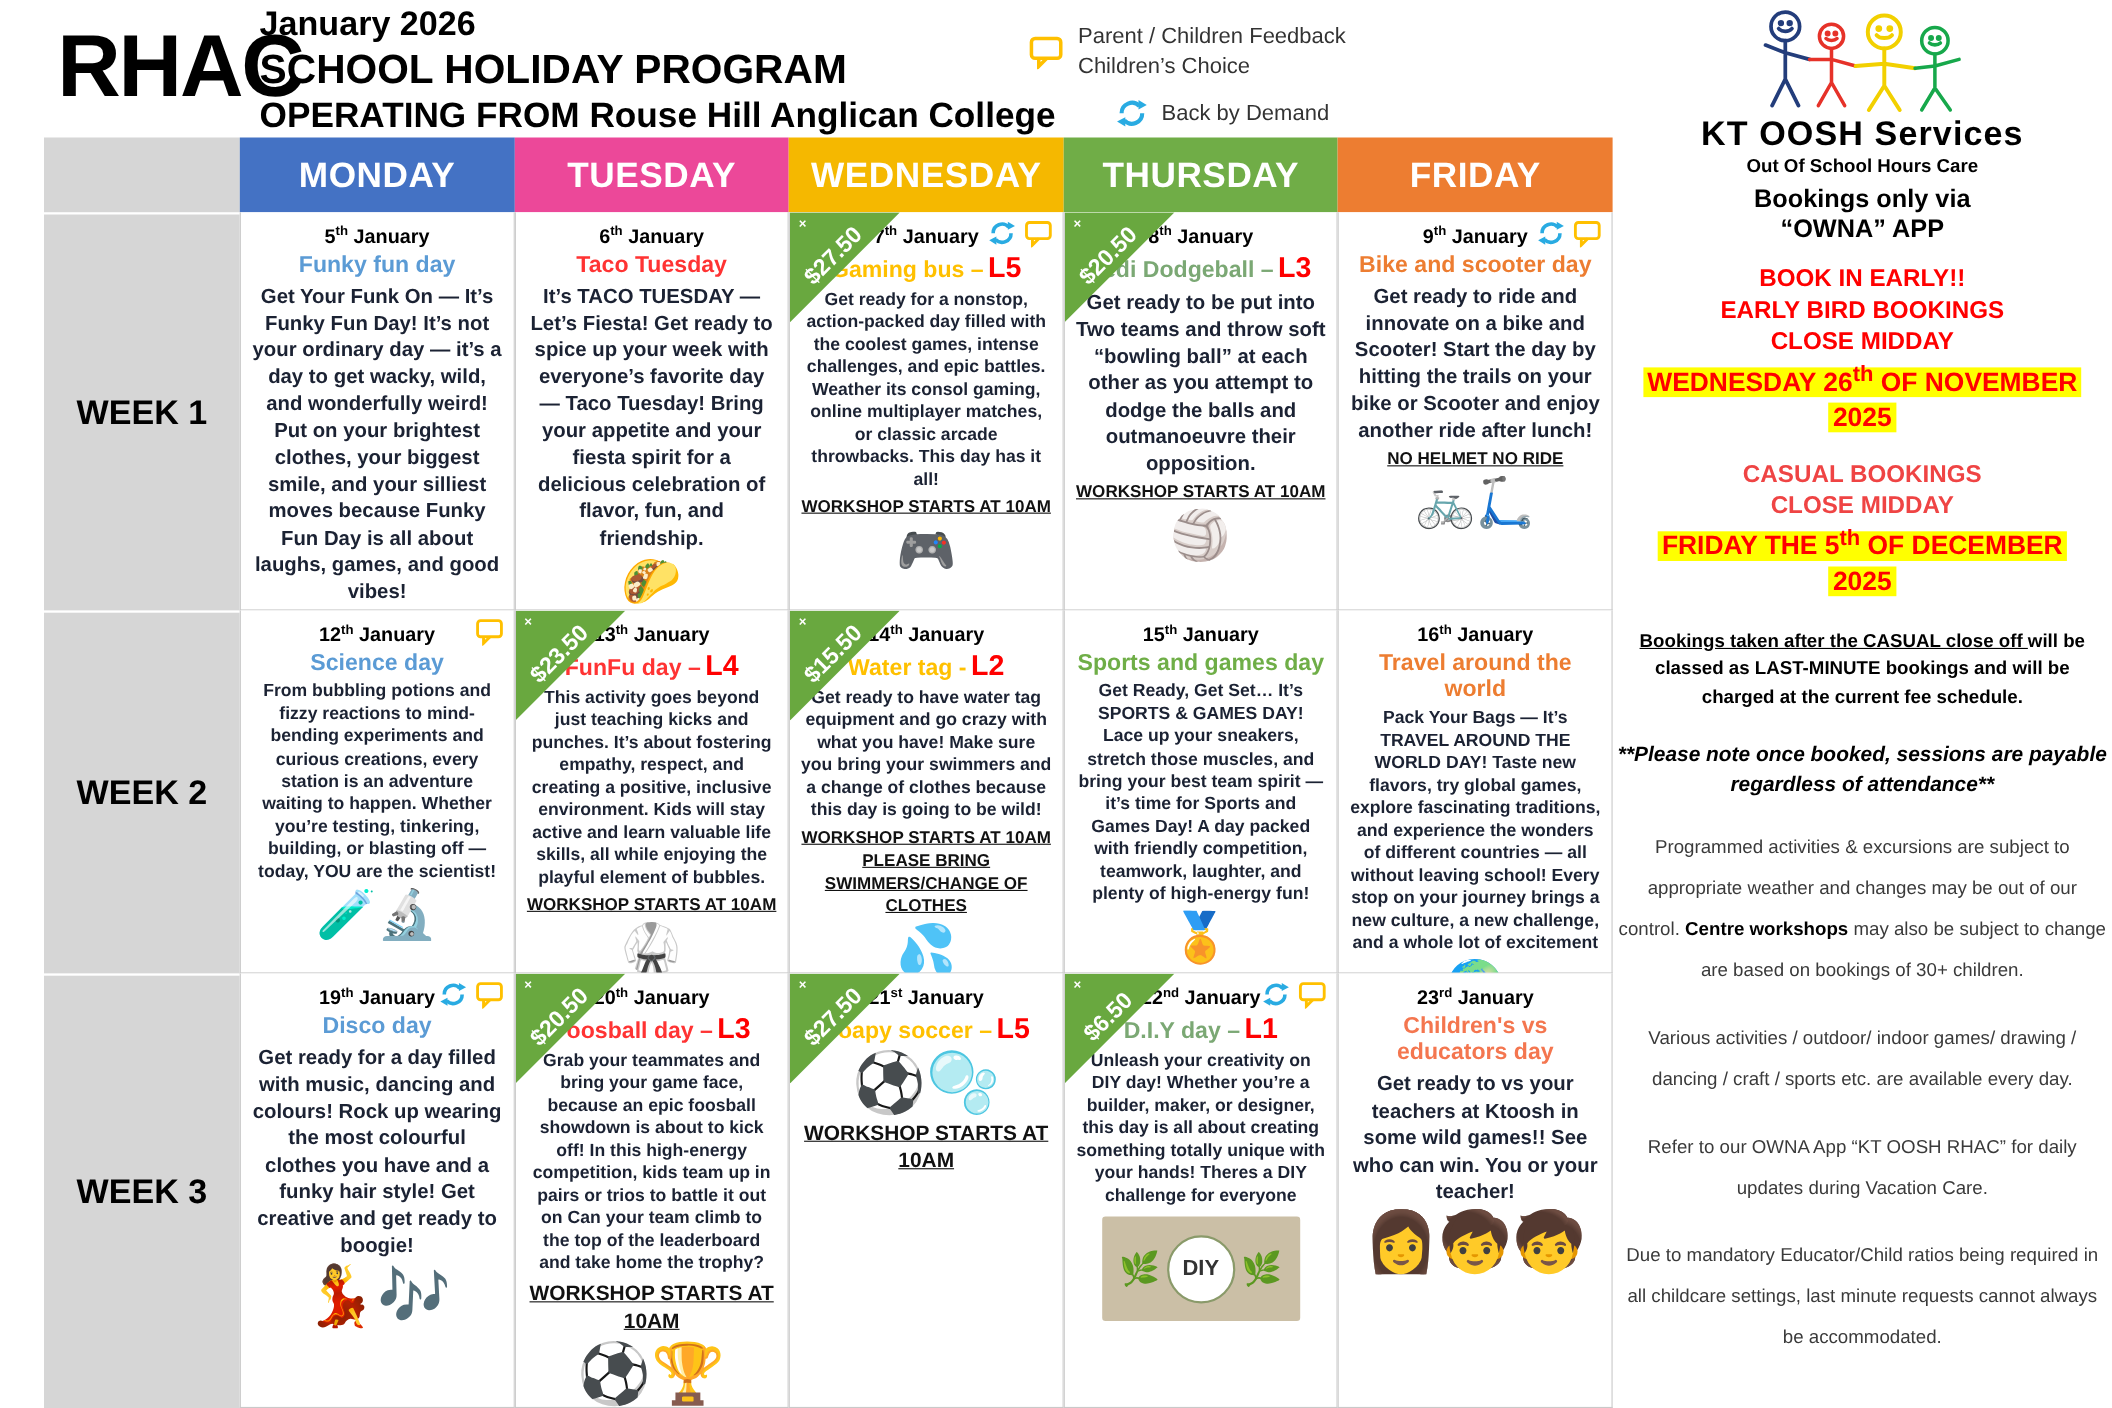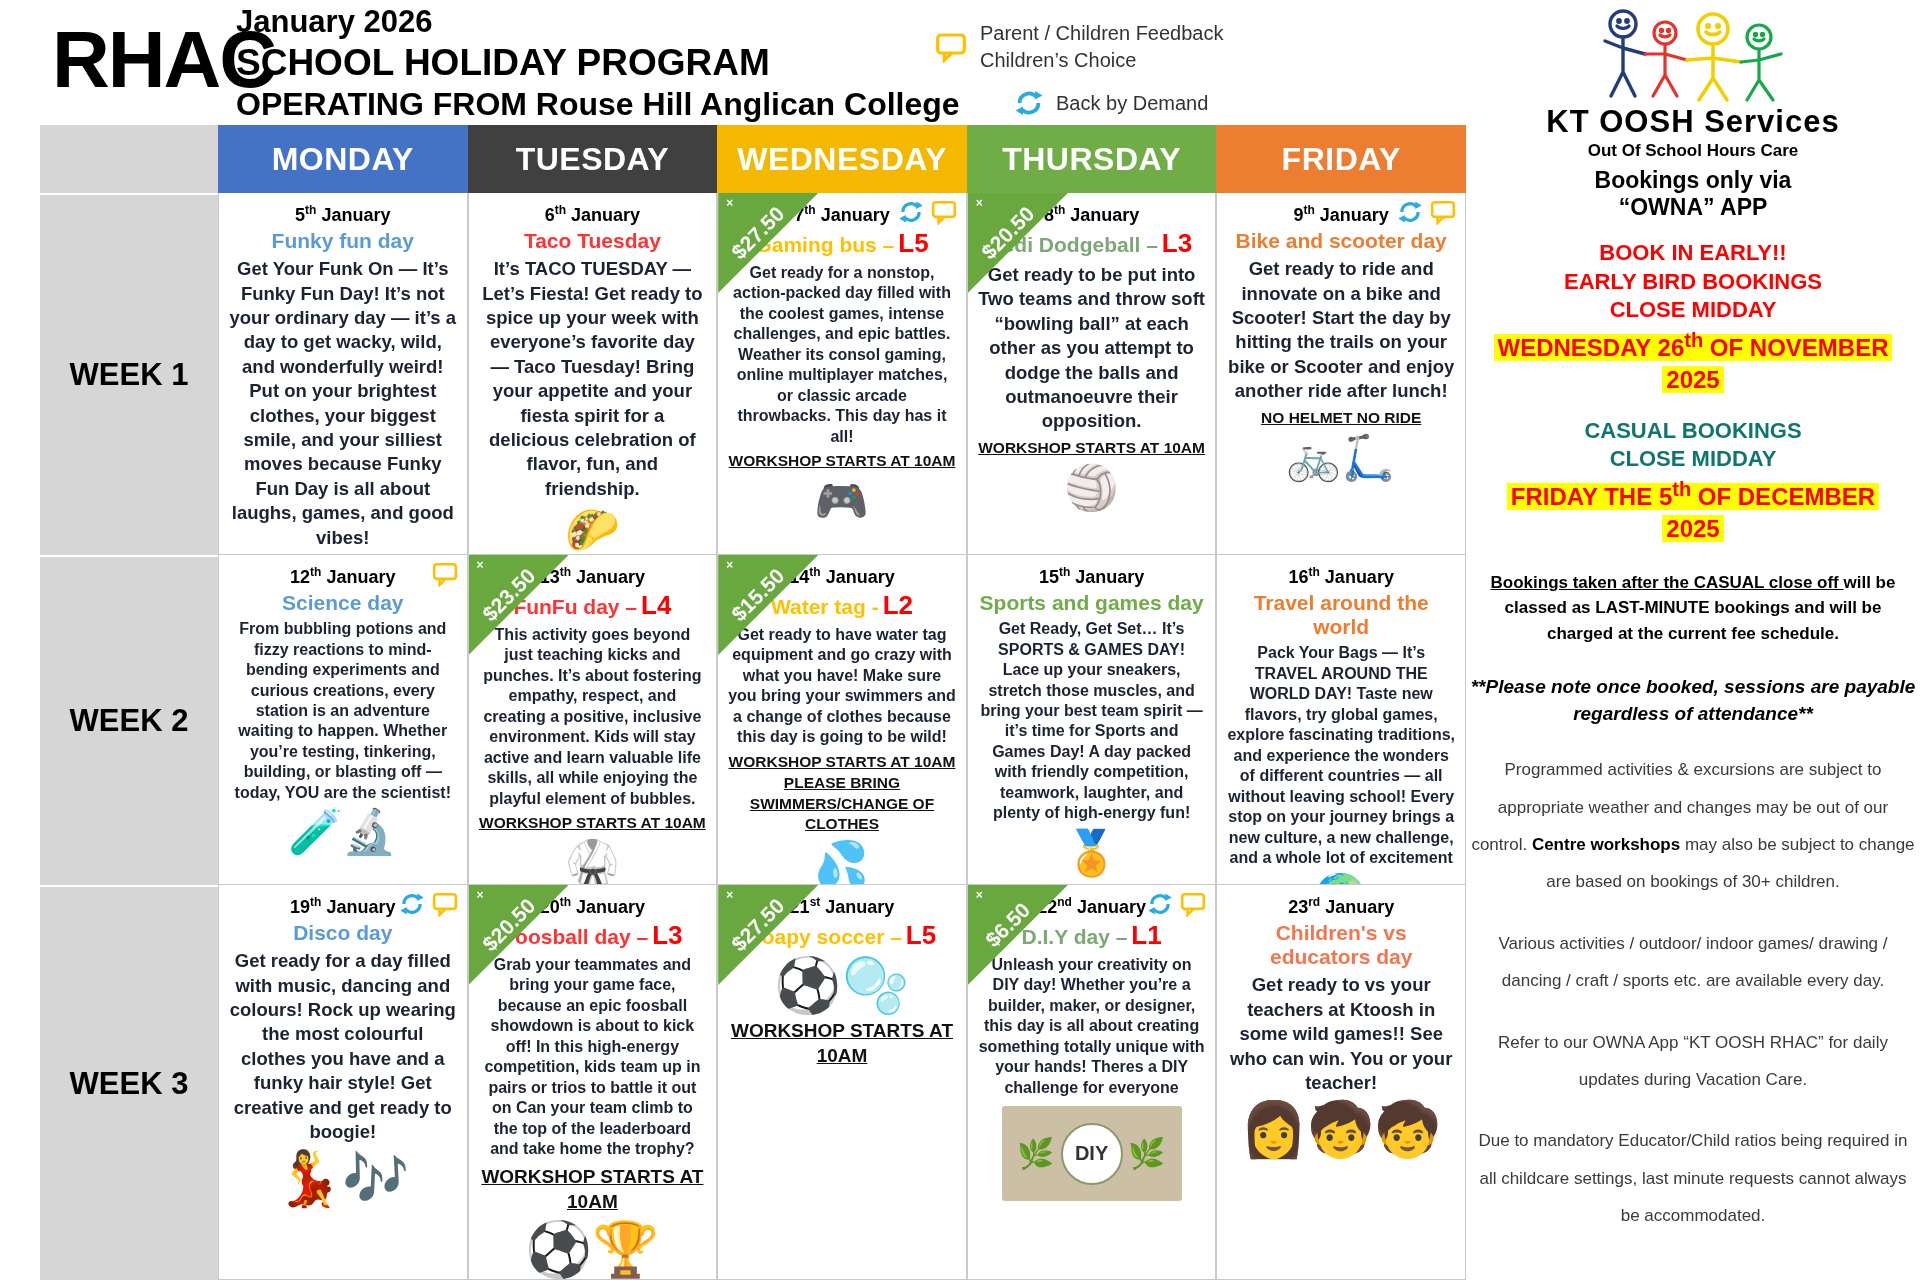--- a/index.html
+++ b/index.html
@@ -23,34 +23,34 @@
   .sidebar { position:absolute; left:1466px; top:0; width:454px; text-align:center; color:#000; }
   .kids-logo { margin:4px auto 0; display:block; }
   .kt-title { font-size:31px; font-weight:700; letter-spacing:1px; }
   .kt-sub { font-size:17px; font-weight:600; margin-top:1px; }
   .kt-book1 { font-size:23px; font-weight:800; margin-top:6px; }
   .kt-book2 { font-size:23px; font-weight:800; }
   .red-lines { margin-top:18px; color:#FF0000; font-size:22px; font-weight:800; line-height:1.3; }
   .hl { display:inline; background:#FFFF00; color:#FF0000; font-size:24px; font-weight:800; line-height:1.35; padding:0 4px; }
   .hl-wrap { margin-top:2px; line-height:1.4; }
   .smallbold { margin-top:22px; font-size:15.5px; font-weight:700; line-height:1.45; padding:0 6px; }
-  .red-lines2 { margin-top:20px; color:#0f766e; font-size:22px; font-weight:800; line-height:1.3; }
+  .red-lines2 { margin-top:20px; color:#ef4444; font-size:22px; font-weight:800; line-height:1.3; }
   .lastmin { margin-top:24px; font-size:17px; font-weight:700; line-height:1.5; padding:0 4px; }
   .lastmin .u { text-decoration:underline; }
   .pleasenote { margin-top:28px; font-size:19px; font-weight:800; font-style:italic; line-height:1.4; }
   .para { margin-top:24px; font-size:17px; color:#3a3a3a; line-height:2.2; padding:0 2px; }
   .para b { color:#000; }
 
   
   .grid { position:absolute; left:40px; top:125px; width:1426px; height:1155px;
           display:grid; grid-template-columns:178px repeat(5,1fr);
           grid-template-rows:68px 362px 330px 1fr; background:#fff; }
   .hdr { color:#fff; font-size:32px; font-weight:800; display:flex; align-items:center; justify-content:center; letter-spacing:.5px; }
   .hdr.blank { background:#D6D6D6; }
-  .hdr.mon { background:#4472C4; } .hdr.tue { background:#404040; }
+  .hdr.mon { background:#4472C4; } .hdr.tue { background:#ec4899; }
   .hdr.wed { background:#F5B800; } .hdr.thu { background:#70AD47; } .hdr.fri { background:#ED7D31; }
   .weeklabel { background:#D6D6D6; display:flex; align-items:center; justify-content:center;
                font-size:31px; font-weight:800; color:#000; border-top:2px solid #fff; }
   .cell { position:relative; background:#fff; border:1px solid #C9C9C9; border-top:none; padding:8px 10px 4px;
           text-align:center; overflow:hidden; }
   .cell .head { position:relative; font-size:18px; font-weight:800; color:#000; margin-top:2px; }
   .cell .head sup { font-size:12px; }
   .cell-icons { position:absolute; right:-2px; top:-4px; display:flex; gap:6px; }
   .title { font-size:21px; font-weight:700; margin-top:3px; line-height:1.15; }
   .t-blue { color:#5B9BD5; } .t-red { color:#FF3333; } .t-yellow { color:#FFC000; }

